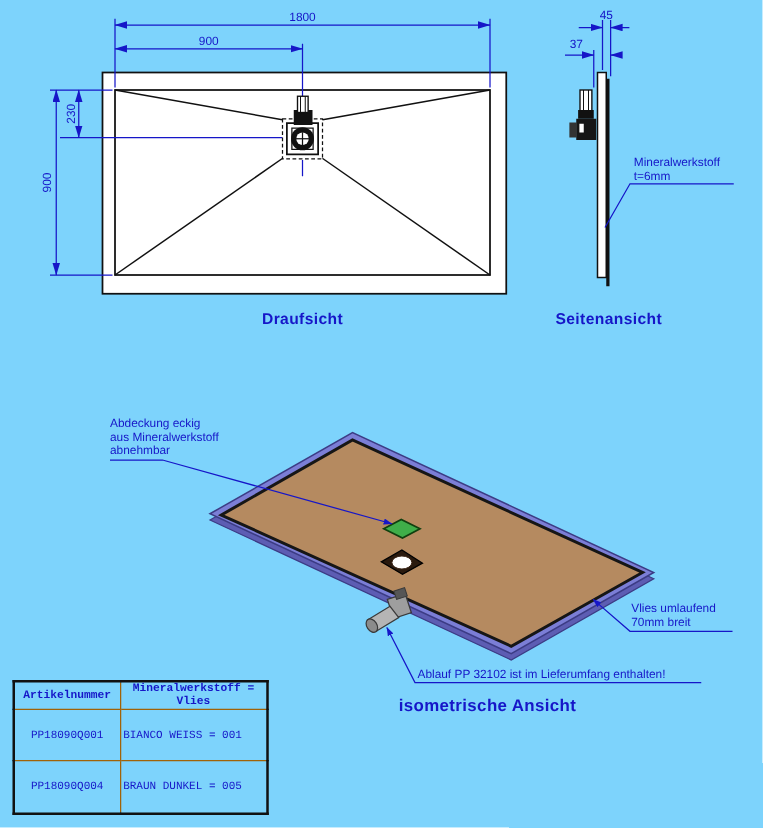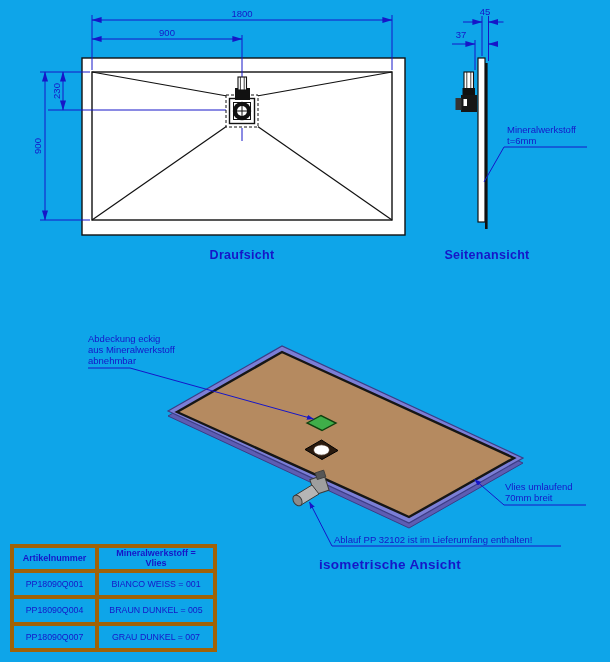--- a/index.html
+++ b/index.html
@@ -1,34 +1,34 @@
 <!DOCTYPE html>
 <html><head>
 <meta charset="utf-8">
 <style>
   html,body{margin:0;padding:0;background:#fff;}
-  #canvas{position:relative;width:610px;height:662px;background:#0ea5e9;overflow:hidden;
+  #canvas{position:relative;width:610px;height:662px;background:#7dd3fc;overflow:hidden;
           font-family:"Liberation Sans",sans-serif;}
   svg{position:absolute;left:0;top:0;}
   svg text{font-family:"Liberation Sans",sans-serif;}
   .dim-txt{font-size:9.5px;fill:#1616c8;}
   .note-txt{font-size:9.5px;fill:#1616c8;}
   .view-title{font-size:12.5px;font-weight:bold;fill:#1616c8;letter-spacing:.3px;}
   .iso-title{font-size:13.5px;font-weight:bold;fill:#1616c8;letter-spacing:.3px;}
   .blu{stroke:#1616c8;fill:none;stroke-width:1;}
   
   #art-table{position:absolute;left:10px;top:544px;width:203px;height:108px;
              border-collapse:collapse;table-layout:fixed;}
-  #art-table th,#art-table td{border:4px solid #a16207;color:#1616c8;padding:0 2px;
-             overflow:hidden;white-space:nowrap;}
+  #art-table th,#art-table td{border:1px solid #a16207;color:#1616c8;padding:0 2px;
+             overflow:hidden;white-space:nowrap;font-family:Liberation Mono, monospace;}
   #art-table{border:2px solid #111;}
   #art-table th{font-size:9px;font-weight:bold;text-align:center;height:21px;line-height:1.1;}
   #art-table td{font-size:8.8px;height:10.5px;line-height:10.5px;}
   #art-table td.c1{text-align:center;margin-top:32px;}
-  #art-table td.c2{text-align:center;}
+  #art-table td.c2{text-align:left;}
   .hdr2{display:block;}
 </style>
 </head>
 <body>
 
 <div id="canvas">
 
 <svg width="610" height="662" viewBox="0 0 610 662">
   <defs>
     <marker id="arr" markerWidth="11" markerHeight="8" refX="9.6" refY="3" orient="auto-start-reverse" markerUnits="userSpaceOnUse">
@@ -182,20 +182,16 @@
   </thead>
   <tbody>
     <tr>
           <td class="c1">PP18090Q001</td>
           <td class="c2">BIANCO WEISS = 001</td>
         </tr>
     <tr>
           <td class="c1">PP18090Q004</td>
           <td class="c2">BRAUN DUNKEL = 005</td>
         </tr>
-    <tr>
-          <td class="c1">PP18090Q007</td>
-          <td class="c2">GRAU DUNKEL = 007</td>
-        </tr>
   </tbody>
 </table>
 
 </div>
 
 </body></html>

